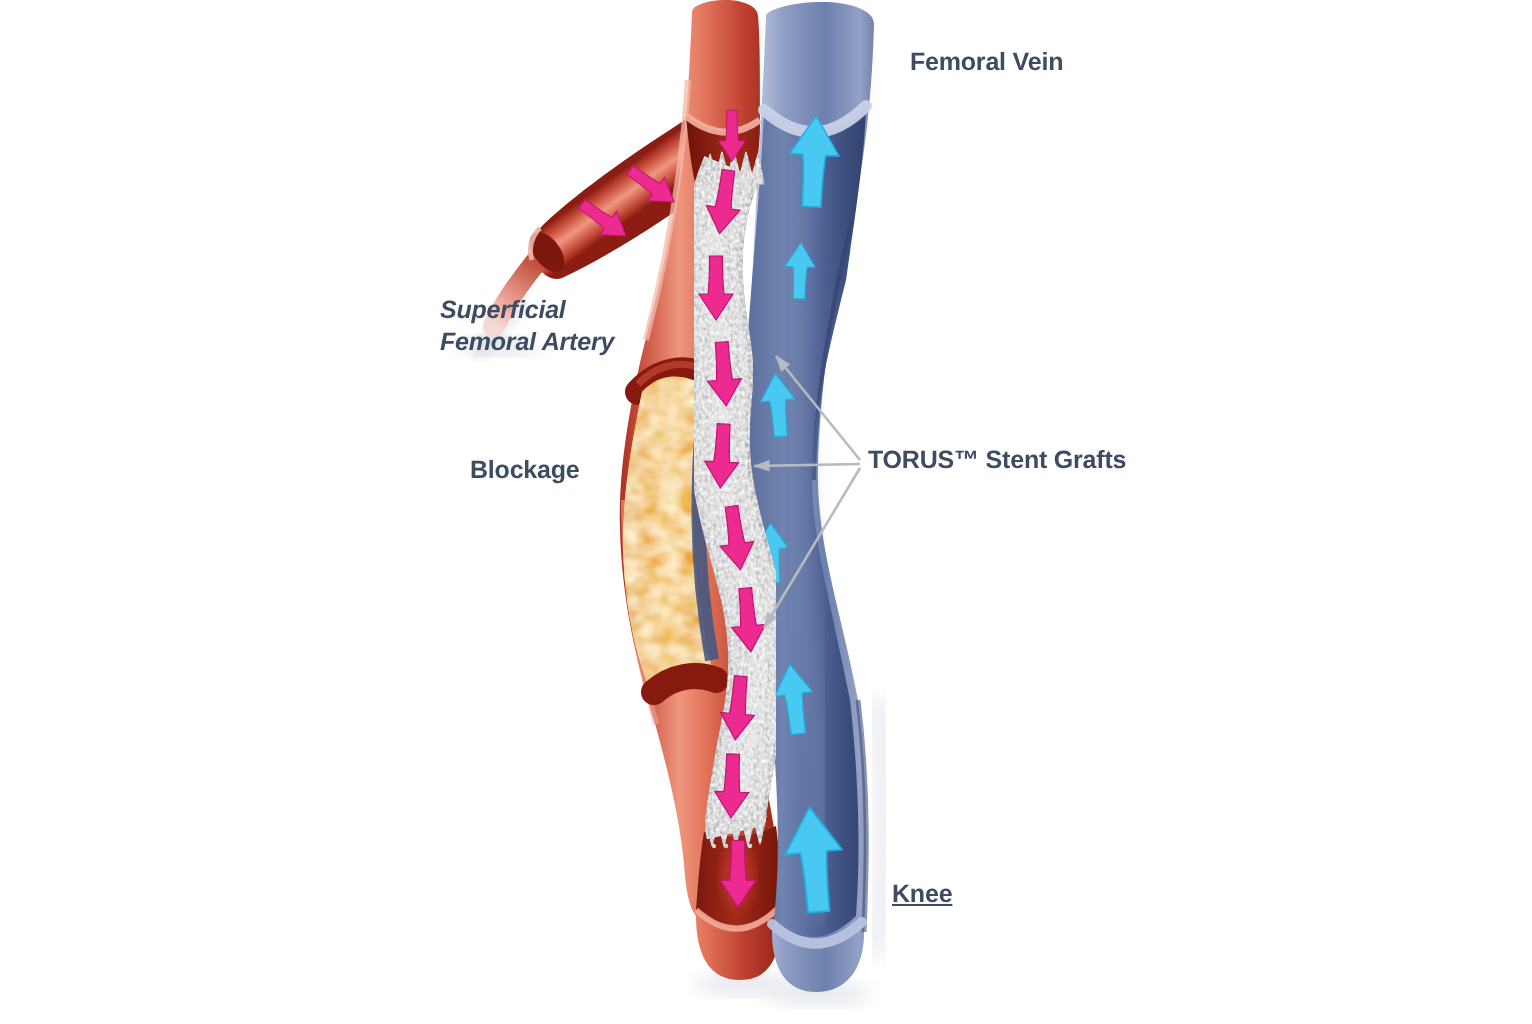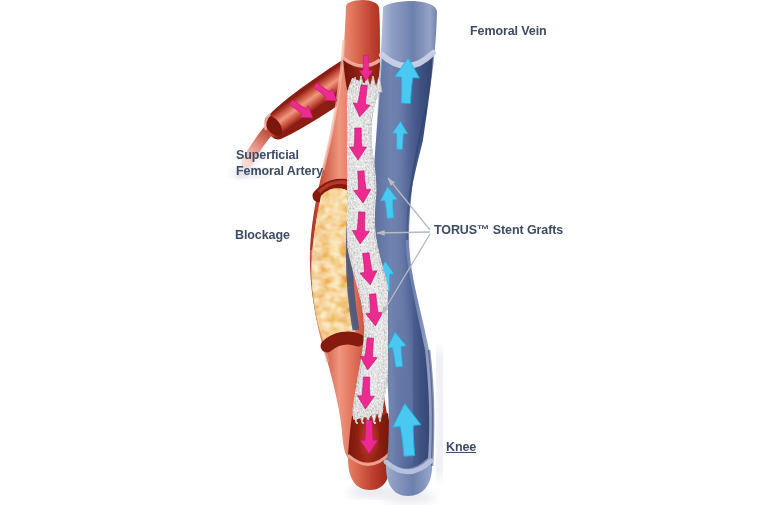--- a/index.html
+++ b/index.html
@@ -248,22 +248,22 @@
       <use href="#parrow" transform="translate(369,437) scale(1.05)"></use>
     </g>
 
     <g stroke="#b6bac1" stroke-width="1.3">
       <line x1="430" y1="230" x2="388" y2="178" marker-end="url(#leadHead)"></line>
       <line x1="430" y1="232" x2="377" y2="233" marker-end="url(#leadHead)"></line>
       <line x1="430" y1="234" x2="382" y2="314" marker-end="url(#leadHead)"></line>
     </g>
   </svg>
 
-  <div class="lbl" style="left:455px;top:23px;margin-left:15px;">Femoral Vein</div>
-
-  <div class="lbl wrap" style="left:236px;top:147px;">Superficial Femoral Artery</div>
+  <div class="lbl" style="left:455px;top:23px;">Femoral Vein</div>
+
+  <div class="lbl wrap" style="left:220px;top:147px;font-style:italic;">Superficial Femoral Artery</div>
 
   <div class="lbl" style="left:235px;top:227px;">Blockage</div>
 
   <div class="lbl" style="left:434px;top:222px;text-align:center;">TORUS™ Stent Grafts</div>
 
   <div class="lbl" style="left:446px;top:439px;text-decoration:underline;">Knee</div>
 </div>
 
 </body></html>

